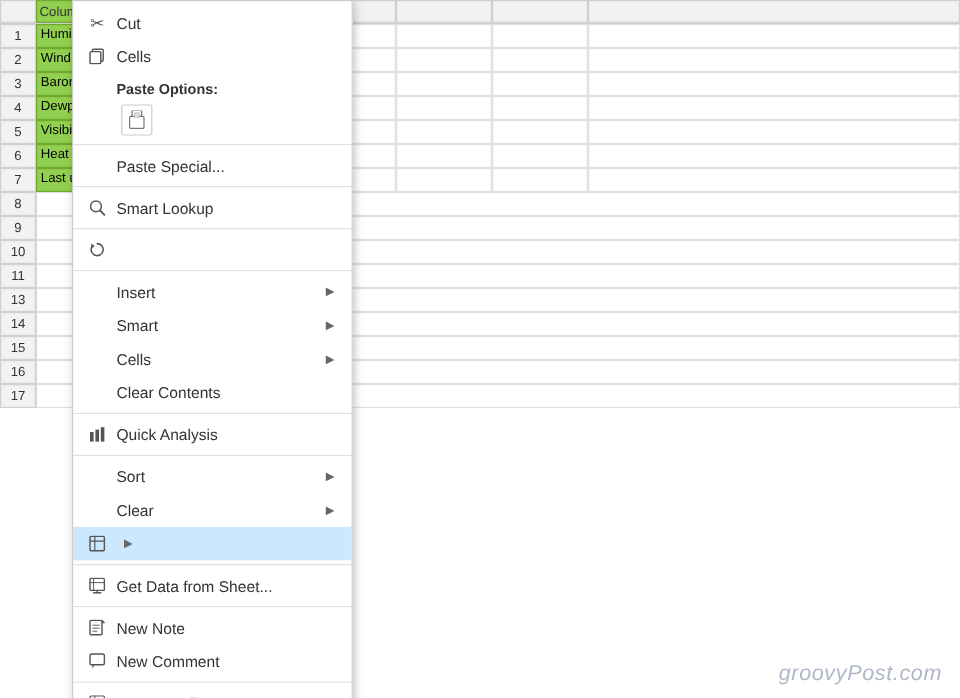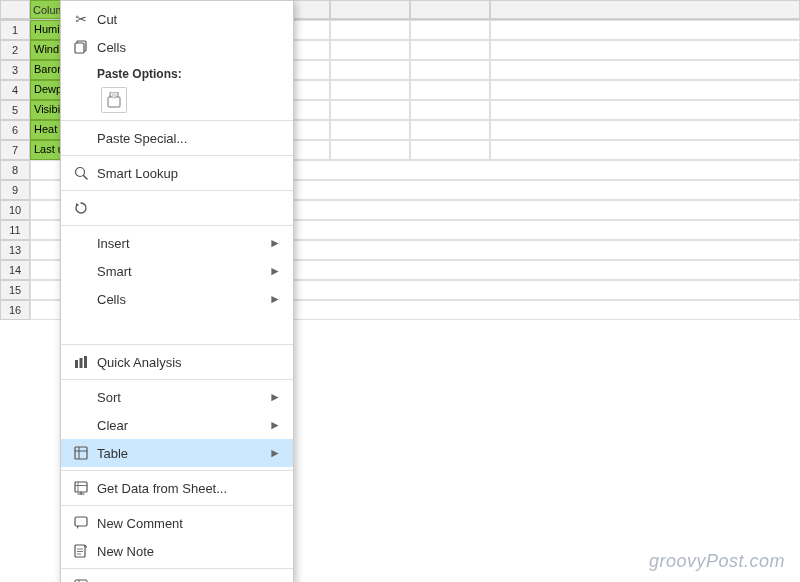--- a/index.html
+++ b/index.html
@@ -279,20 +279,26 @@
       <div class="grid-cell" style="width:50px;"></div>
       <div class="grid-cell" style="width:90px;"></div>
       <div class="grid-cell" style="flex:1;"></div>
     </div>
     <div class="grid-row">
       <div class="row-header">16</div>
       <div class="grid-cell" style="width:50px;"></div>
       <div class="grid-cell" style="width:90px;"></div>
       <div class="grid-cell" style="flex:1;"></div>
     </div>
+    <div class="grid-row">
+      <div class="row-header">17</div>
+      <div class="grid-cell" style="width:50px;"></div>
+      <div class="grid-cell" style="width:90px;"></div>
+      <div class="grid-cell" style="flex:1;"></div>
+    </div>
   </div>
 </div>
 
 <div class="context-menu">
 
   <div class="menu-item">
     <div class="menu-item-icon">✂</div>
     <span class="menu-item-label">Cut</span>
   </div>
 
@@ -369,20 +375,21 @@
   </div>
 
   <div class="menu-item">
     <div class="menu-item-icon"></div>
     <span class="menu-item-label">Cells</span>
     <span class="menu-item-arrow">►</span>
   </div>
 
   <div class="menu-item">
     <div class="menu-item-icon"></div>
+    <span class="menu-item-label">Clear Contents</span>
   </div>
 
   <div class="menu-separator"></div>
 
   <div class="menu-item">
     <div class="menu-item-icon">
       <svg width="14" height="14" viewBox="0 0 14 14">
         <rect x="1" y="5" width="3" height="8" fill="#555"></rect>
         <rect x="5.5" y="3" width="3" height="10" fill="#555"></rect>
         <rect x="10" y="1" width="3" height="12" fill="#555"></rect>
@@ -406,66 +413,65 @@
   </div>
 
   <div class="menu-item table-menu-item">
     <div class="menu-item-icon">
       <svg width="14" height="14" viewBox="0 0 14 14">
         <rect x="1" y="1" width="12" height="12" rx="1" stroke="#555" stroke-width="1.2" fill="none"></rect>
         <line x1="1" y1="5" x2="13" y2="5" stroke="#555" stroke-width="1"></line>
         <line x1="5" y1="1" x2="5" y2="13" stroke="#555" stroke-width="1"></line>
       </svg>
     </div>
-    <span class="menu-item-label">Table</span>
     <span class="menu-item-arrow">►</span>
 
   </div>
 
   <div class="menu-separator"></div>
 
   <div class="menu-item">
     <div class="menu-item-icon">
       <svg width="14" height="14" viewBox="0 0 14 14">
         <rect x="1" y="1" width="12" height="10" rx="1" stroke="#555" stroke-width="1.2" fill="none"></rect>
         <line x1="1" y1="4.5" x2="13" y2="4.5" stroke="#555" stroke-width="0.8"></line>
         <line x1="4" y1="1" x2="4" y2="11" stroke="#555" stroke-width="0.8"></line>
         <line x1="4" y1="13" x2="10" y2="13" stroke="#555" stroke-width="1.2" stroke-linecap="round"></line>
         <line x1="7" y1="11" x2="7" y2="13" stroke="#555" stroke-width="1.2" stroke-linecap="round"></line>
       </svg>
     </div>
     <span class="menu-item-label">Get Data from Sheet...</span>
   </div>
 
   <div class="menu-separator"></div>
-
-  <div class="menu-item">
-    <div class="menu-item-icon">
-      <svg width="14" height="14" viewBox="0 0 14 14">
-        <rect x="1" y="1" width="12" height="9" rx="1.5" stroke="#555" stroke-width="1.2" fill="none"></rect>
-        <path d="M3 13 L5 10 H3 Z" fill="#555"></path>
-      </svg>
-    </div>
-    <span class="menu-item-label">New Comment</span>
-  </div>
 
   <div class="menu-item">
     <div class="menu-item-icon">
       <svg width="14" height="14" viewBox="0 0 14 14">
         <rect x="1" y="1" width="10" height="12" rx="1" stroke="#555" stroke-width="1.2" fill="none"></rect>
         <path d="M11 1 L13 3 L11 3 Z" fill="#fff" stroke="#555" stroke-width="0.8"></path>
         <line x1="11" y1="1" x2="13" y2="3" stroke="#555" stroke-width="1"></line>
         <line x1="3" y1="5" x2="9" y2="5" stroke="#555" stroke-width="0.8"></line>
         <line x1="3" y1="7.5" x2="9" y2="7.5" stroke="#555" stroke-width="0.8"></line>
         <line x1="3" y1="10" x2="7" y2="10" stroke="#555" stroke-width="0.8"></line>
       </svg>
     </div>
     <span class="menu-item-label">New Note</span>
   </div>
 
+  <div class="menu-item">
+    <div class="menu-item-icon">
+      <svg width="14" height="14" viewBox="0 0 14 14">
+        <rect x="1" y="1" width="12" height="9" rx="1.5" stroke="#555" stroke-width="1.2" fill="none"></rect>
+        <path d="M3 13 L5 10 H3 Z" fill="#555"></path>
+      </svg>
+    </div>
+    <span class="menu-item-label">New Comment</span>
+  </div>
+
   <div class="menu-separator"></div>
 
   <div class="menu-item">
     <div class="menu-item-icon">
       <svg width="14" height="14" viewBox="0 0 14 14">
         <rect x="1" y="1" width="12" height="12" rx="1" stroke="#555" stroke-width="1" fill="none"></rect>
         <line x1="1" y1="4" x2="13" y2="4" stroke="#555" stroke-width="0.8"></line>
         <line x1="5" y1="1" x2="5" y2="13" stroke="#555" stroke-width="0.8"></line>
       </svg>
     </div>

